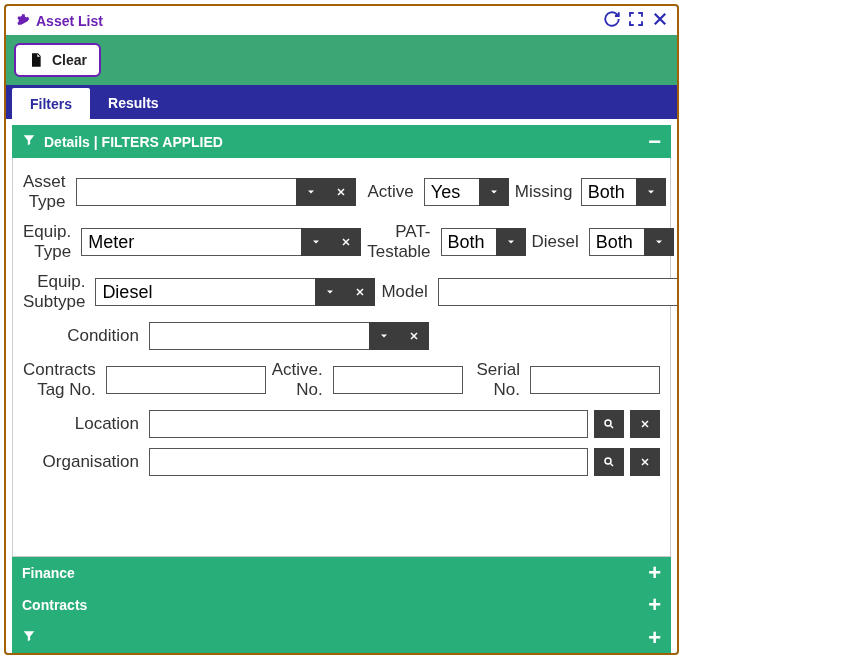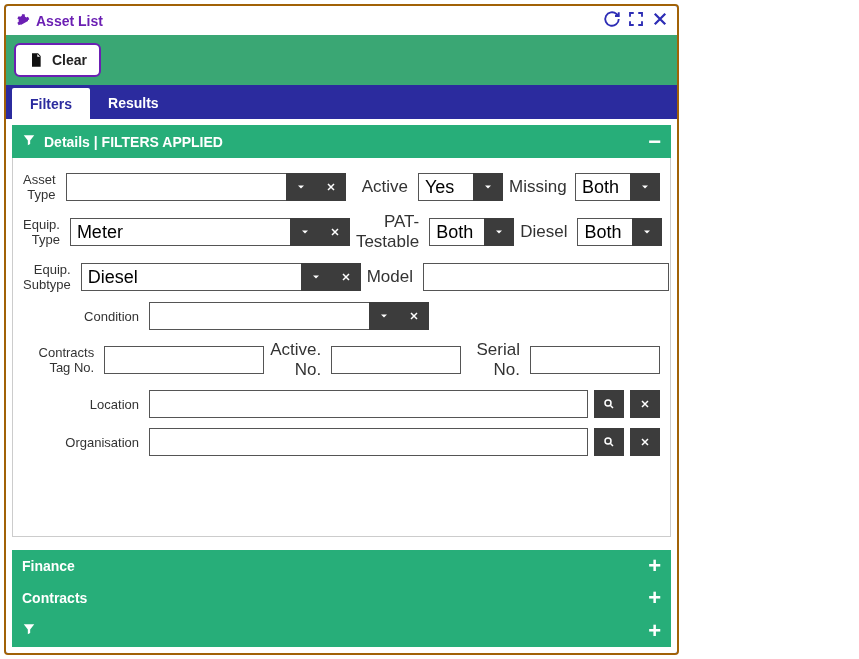--- a/index.html
+++ b/index.html
@@ -110,21 +110,21 @@
   }
   .form-row {
     display:flex;
     align-items:center;
     margin-bottom:10px;
     gap:6px;
   }
   .form-label {
     width:120px;
     text-align:right;
-    font-size:13px;
+    font-size:17px;
     color:#333;
     padding-right:4px;
   }
   .form-label-sm {
     text-align:right;
     font-size:17px;
     color:#333;
     padding-right:4px;
   }
   .text-input {

